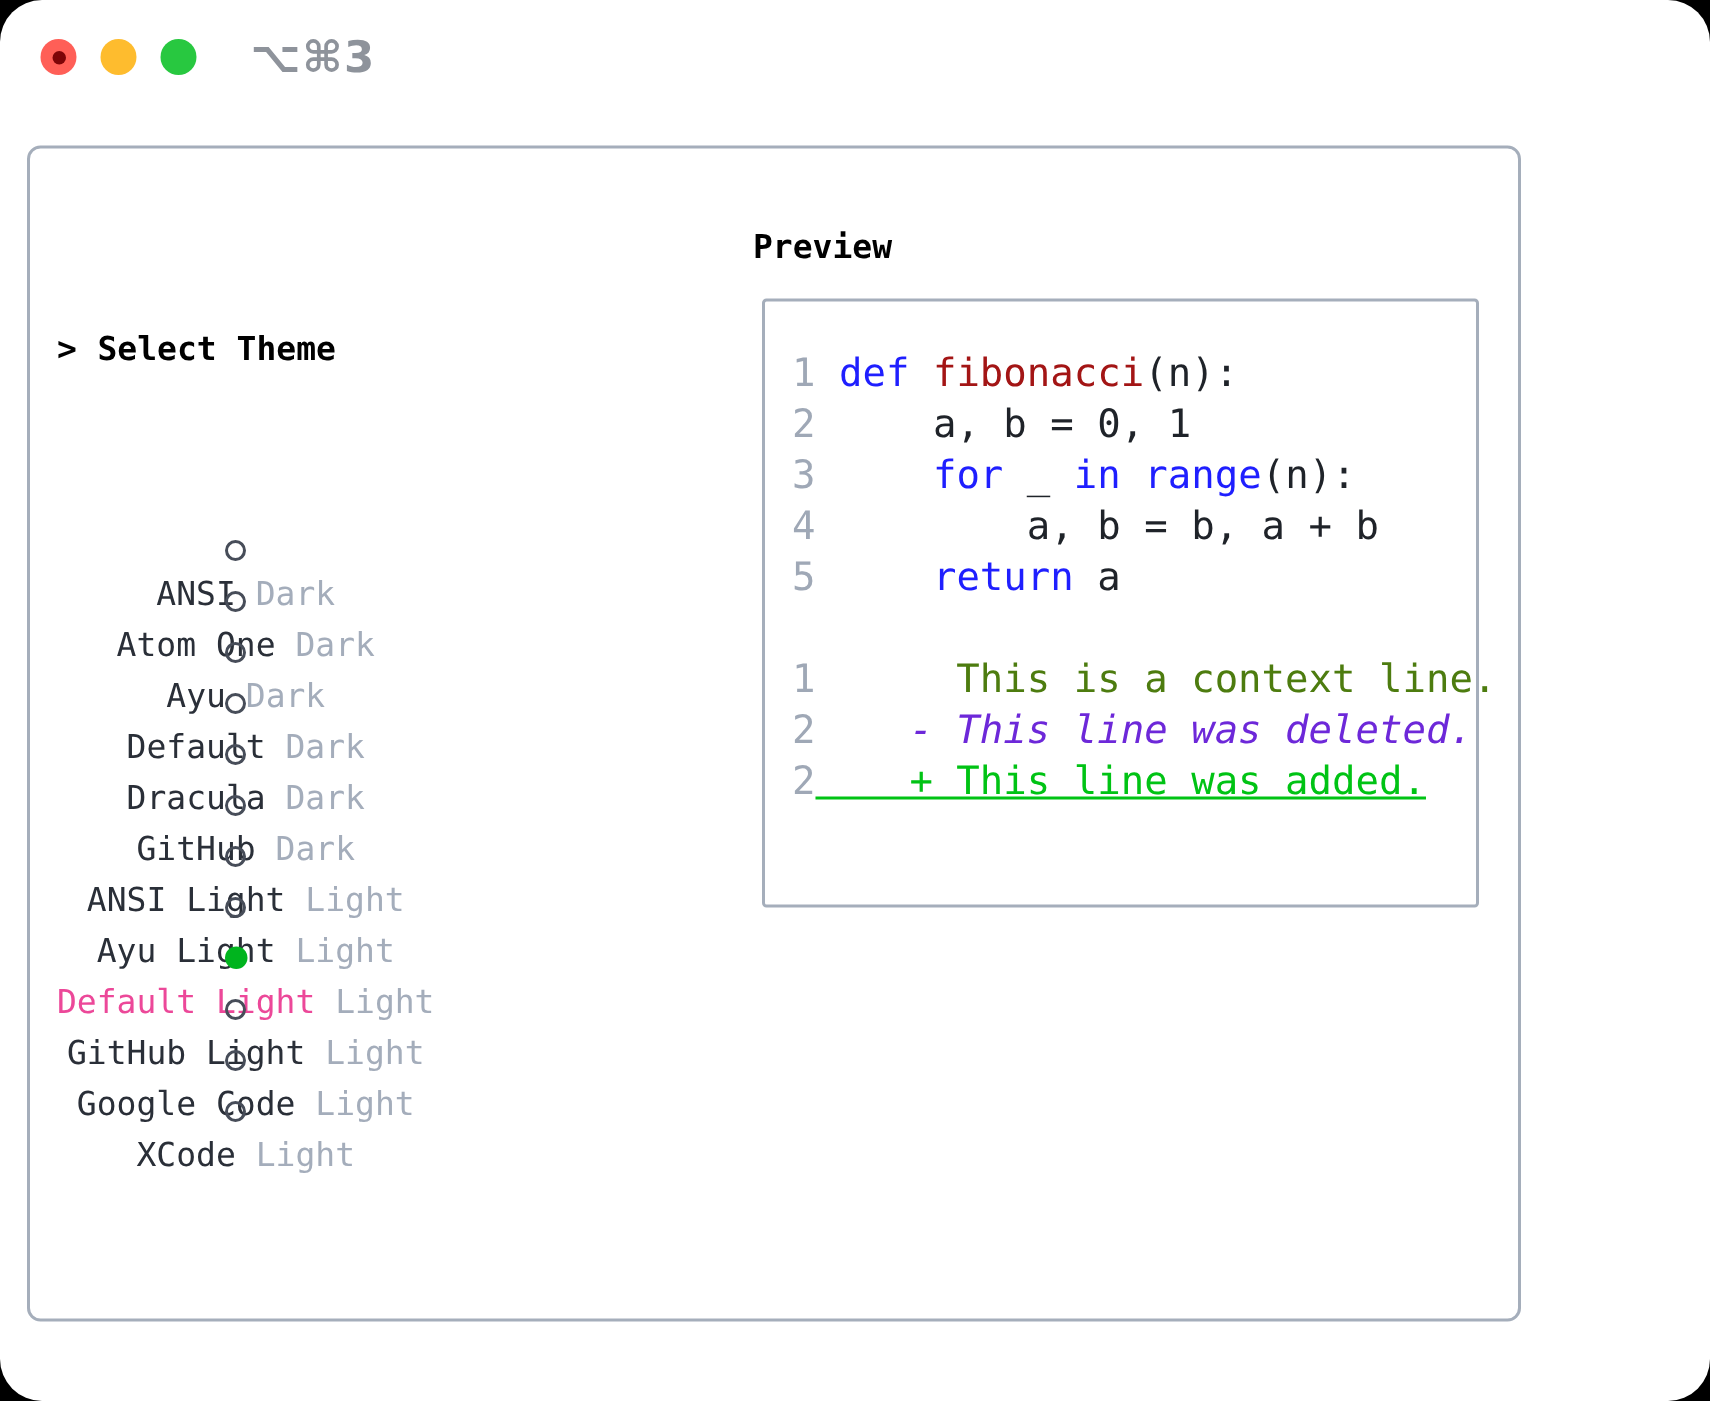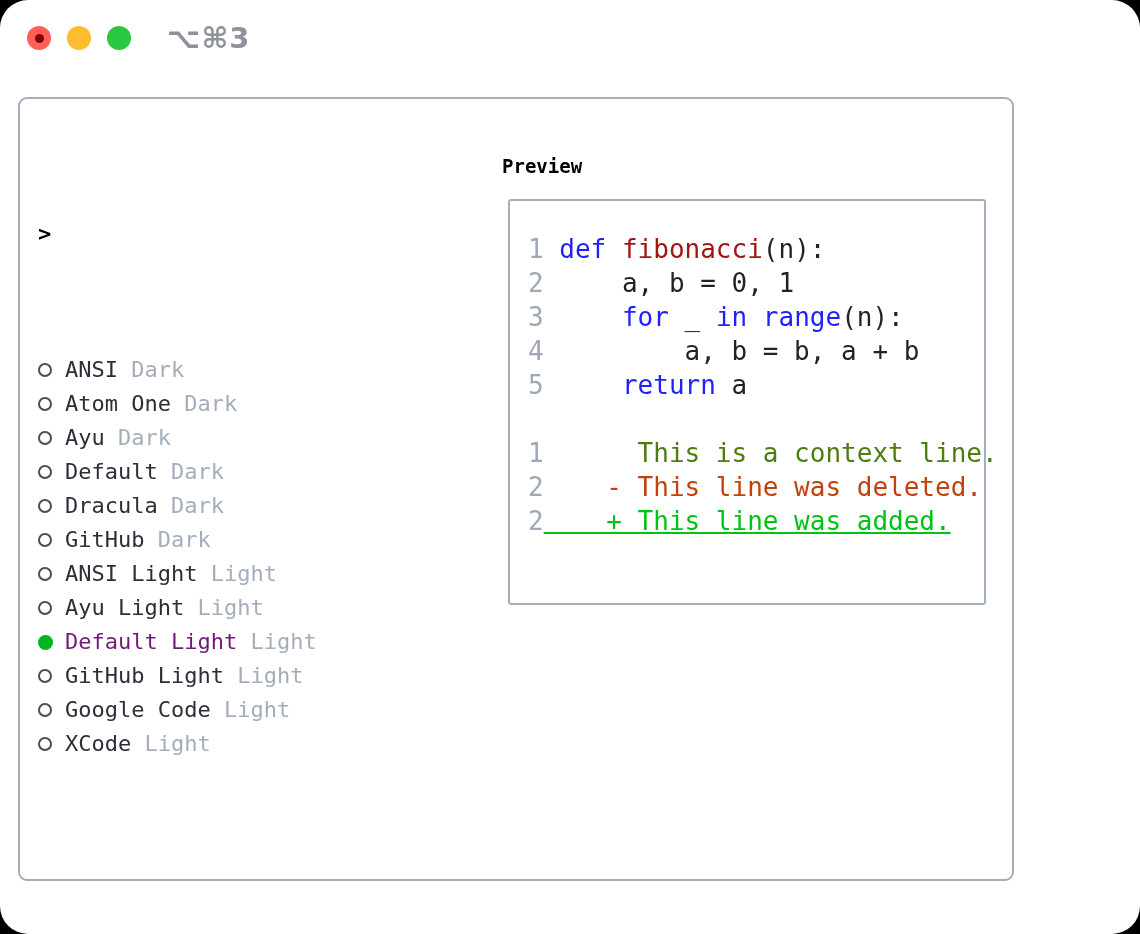--- a/index.html
+++ b/index.html
@@ -32,63 +32,64 @@
   }
   .row{display:flex;align-items:center;height:34px;}
   .row.blank{height:34px;}
   .marker{width:27px;flex:0 0 27px;display:flex;align-items:center;}
   .caret{font-weight:bold;color:#000;}
   .label{white-space:pre;}
   .bold{font-weight:bold;color:#000;}
   .radio{width:14px;height:14px;border:2px solid #474d59;border-radius:50%;box-sizing:border-box;}
   .radio.on{width:15px;height:15px;border:none;background:#00b41e;}
   .name{color:#2a2f38;}
-  .row.selected .name{color:#701a75;}
+  .row.selected .name{color:#ec4899;}
   .variant{color:#a4adbb;}
-  .clickable{cursor:pointer;}
+  .clickable{cursor:pointer;flex-direction:column;}
   
   .preview-label{
     position:absolute;left:482px;top:50px;line-height:34px;
-    font-size:19px;font-weight:bold;color:#000;
+    font-size:22px;font-weight:bold;color:#000;
   }
   .preview-box{
     position:absolute;left:488px;top:100px;width:478px;height:406px;
     border:2px solid #a5aebb;border-radius:3px;box-sizing:border-box;
     background:#fff;
   }
   .code{
     position:absolute;left:18px;top:31px;
     font-size:26px;line-height:34px;white-space:pre;
   }
   .code-line{min-height:34px;}
   .tk-num{color:#9fa8b6;}
   .tk-kw{color:#1f1fff;}
   .tk-fn{color:#a31515;}
   .tk-plain{color:#1f2329;}
   .tk-ctx{color:#4d7c0f;}
-  .tk-del{color:#c2410c;}
+  .tk-del{color:#6d28d9;font-style:italic;}
   .tk-add{color:#00c314;text-decoration:underline;}
 </style>
 </head>
 <body>
 
 <div class="window">
   <div class="titlebar">
     <span class="traffic close">
         <span class="dot"></span>
       </span>
     <span class="traffic min"></span>
     <span class="traffic max"></span>
     <span class="title">⌥⌘3</span>
   </div>
 
   <div class="panel">
     <div class="list">
       <div class="row">
         <span class="marker caret">&gt;</span>
+        <span class="label bold">Select Theme</span>
       </div>
 
       <div><div class="row clickable"><span class="marker"><span class="radio"></span></span><span class="label"><span class="name">ANSI</span><span class="variant"> Dark</span></span></div><div class="row clickable"><span class="marker"><span class="radio"></span></span><span class="label"><span class="name">Atom One</span><span class="variant"> Dark</span></span></div><div class="row clickable"><span class="marker"><span class="radio"></span></span><span class="label"><span class="name">Ayu</span><span class="variant"> Dark</span></span></div><div class="row clickable"><span class="marker"><span class="radio"></span></span><span class="label"><span class="name">Default</span><span class="variant"> Dark</span></span></div><div class="row clickable"><span class="marker"><span class="radio"></span></span><span class="label"><span class="name">Dracula</span><span class="variant"> Dark</span></span></div><div class="row clickable"><span class="marker"><span class="radio"></span></span><span class="label"><span class="name">GitHub</span><span class="variant"> Dark</span></span></div><div class="row clickable"><span class="marker"><span class="radio"></span></span><span class="label"><span class="name">ANSI Light</span><span class="variant"> Light</span></span></div><div class="row clickable"><span class="marker"><span class="radio"></span></span><span class="label"><span class="name">Ayu Light</span><span class="variant"> Light</span></span></div><div class="row clickable selected"><span class="marker"><span class="radio on"></span></span><span class="label"><span class="name">Default Light</span><span class="variant"> Light</span></span></div><div class="row clickable"><span class="marker"><span class="radio"></span></span><span class="label"><span class="name">GitHub Light</span><span class="variant"> Light</span></span></div><div class="row clickable"><span class="marker"><span class="radio"></span></span><span class="label"><span class="name">Google Code</span><span class="variant"> Light</span></span></div><div class="row clickable"><span class="marker"><span class="radio"></span></span><span class="label"><span class="name">XCode</span><span class="variant"> Light</span></span></div></div>
 
       <div class="row blank"></div>
 
       
 
       
 

